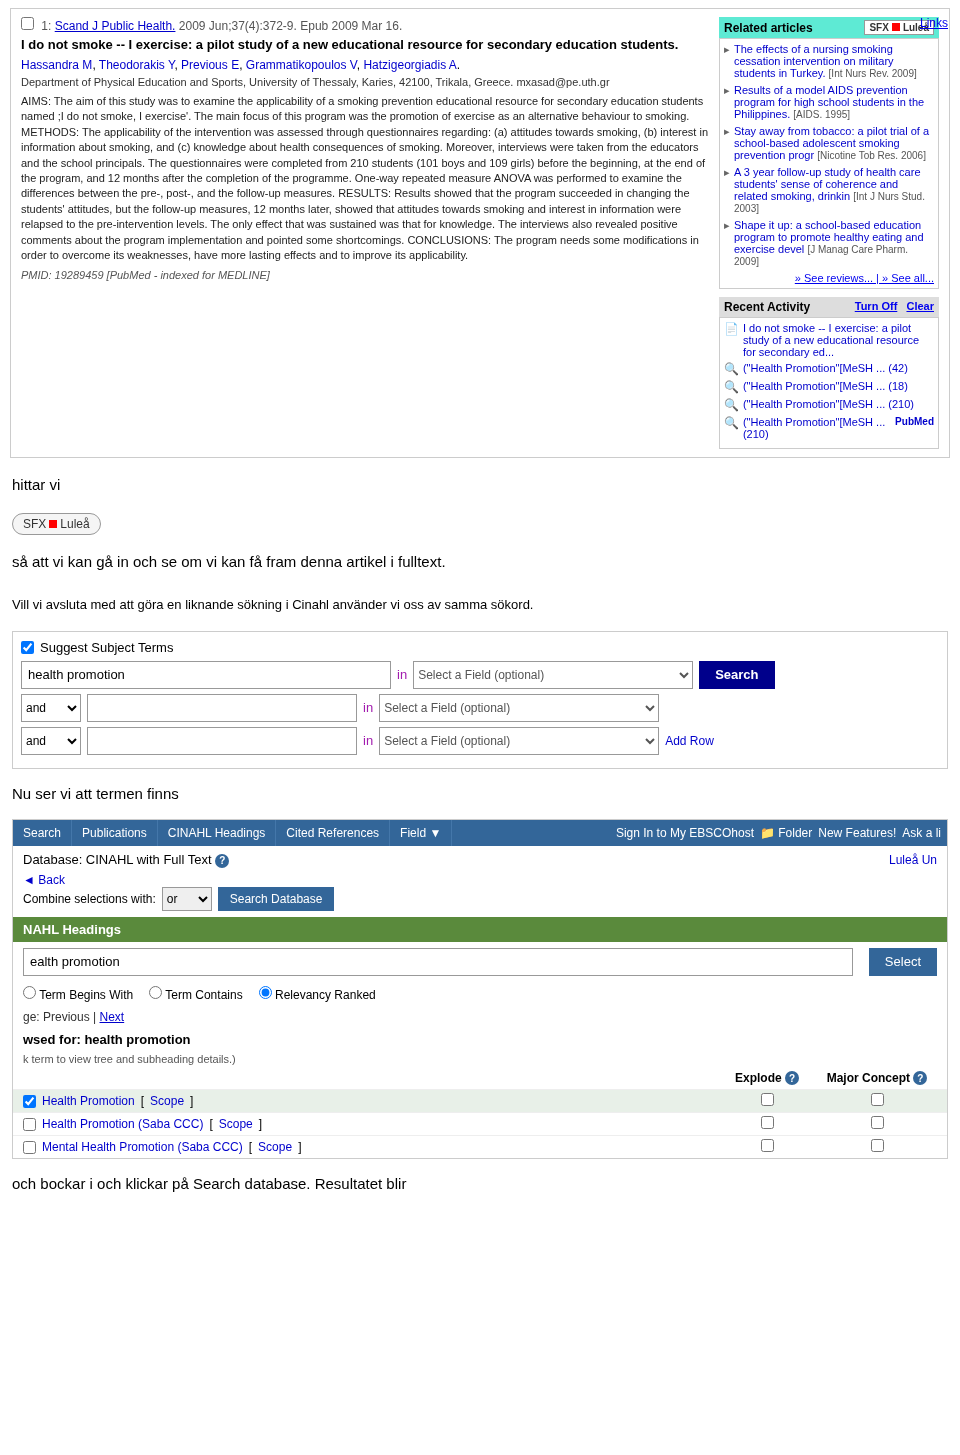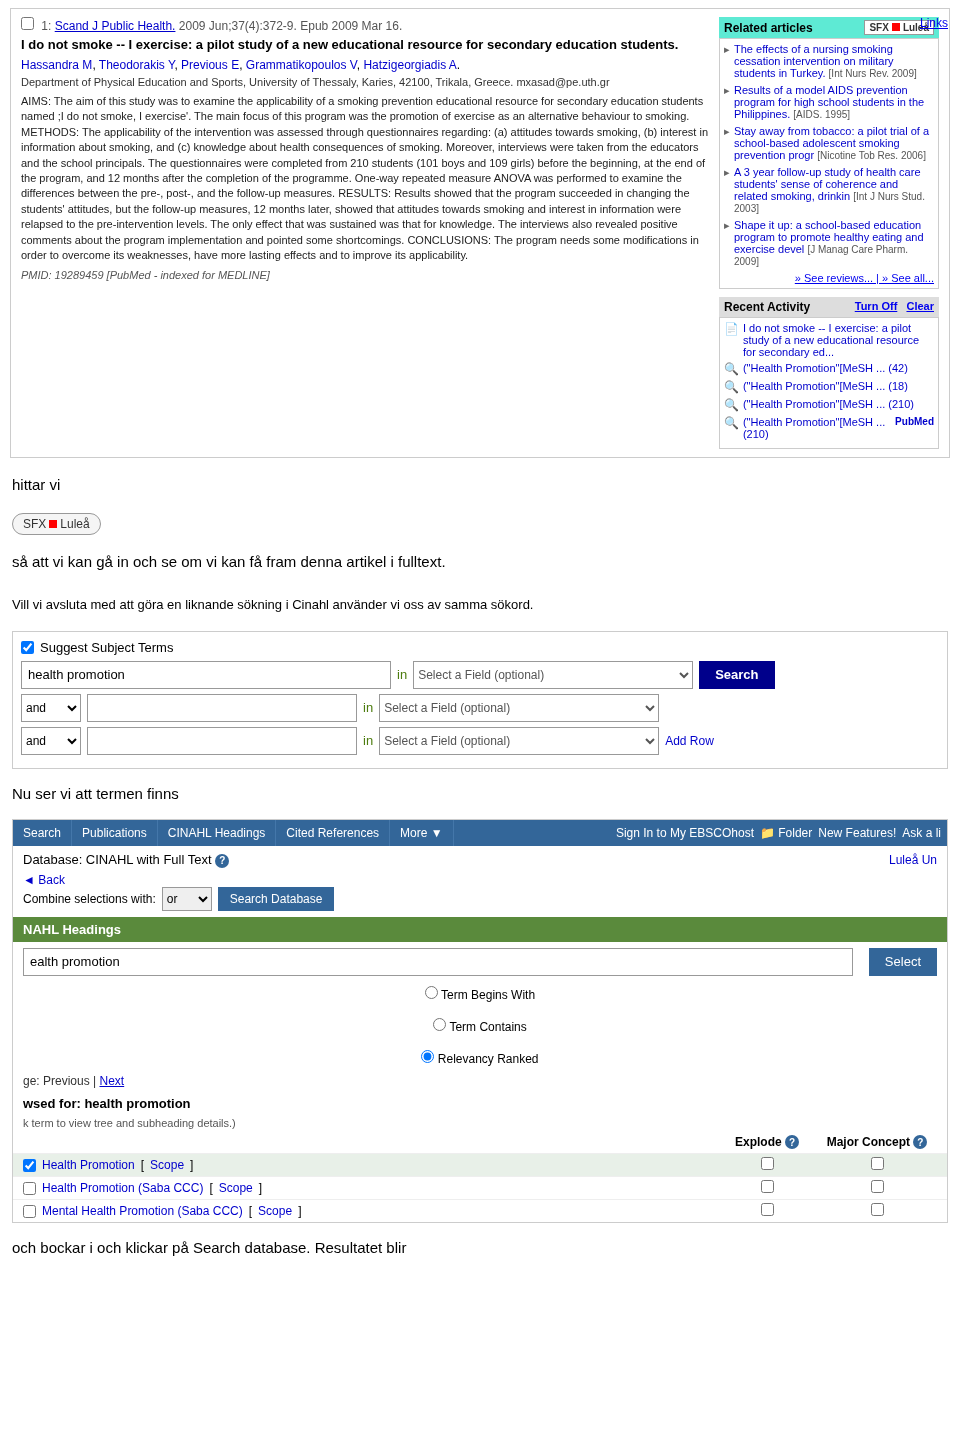--- a/index.html
+++ b/index.html
@@ -208,21 +208,21 @@
     }
     .search-input-empty {
       width: 270px;
       height: 28px;
       border: 1px solid #999;
       padding: 3px 6px;
       font-size: 13px;
     }
     .in-label {
       font-size: 13px;
-      color: #4d7c0f;
+      color: #a21caf;
     }
     .field-select {
       width: 280px;
       height: 28px;
       border: 1px solid #999;
       font-size: 12px;
       color: #555;
       background: #fff;
     }
     .and-select {
@@ -355,21 +355,20 @@
       font-size: 13px;
       cursor: pointer;
       height: 28px;
     }
     .cinahl-radio-row {
       display: flex;
       align-items: center;
       gap: 16px;
       padding: 4px 10px;
       font-size: 12px;
-      flex-direction: column;
     }
     .cinahl-page-info {
       padding: 4px 10px;
       font-size: 12px;
       color: #333;
     }
     .cinahl-page-info a {
       color: #00c;
     }
     .cinahl-browsed-for {
@@ -620,21 +619,21 @@
   <span>Nu ser vi att termen finns</span>
 </div>
 
 <div class="cinahl-section">
 
   <div class="cinahl-nav">
     <div class="cinahl-nav-item">Search</div>
     <div class="cinahl-nav-item">Publications</div>
     <div class="cinahl-nav-item">CINAHL Headings</div>
     <div class="cinahl-nav-item">Cited References</div>
-    <div class="cinahl-nav-item">More ▼</div>
+    <div class="cinahl-nav-item">Field ▼</div>
     <div class="cinahl-nav-right">
       <span class="cinahl-nav-right-item">Sign In to My EBSCOhost</span>
       <span class="cinahl-nav-right-item">
         <span>📁</span>
         <span>Folder</span>
       </span>
       <span class="cinahl-nav-right-item">New Features!</span>
       <span class="cinahl-nav-right-item">Ask a li</span>
     </div>
   </div>

